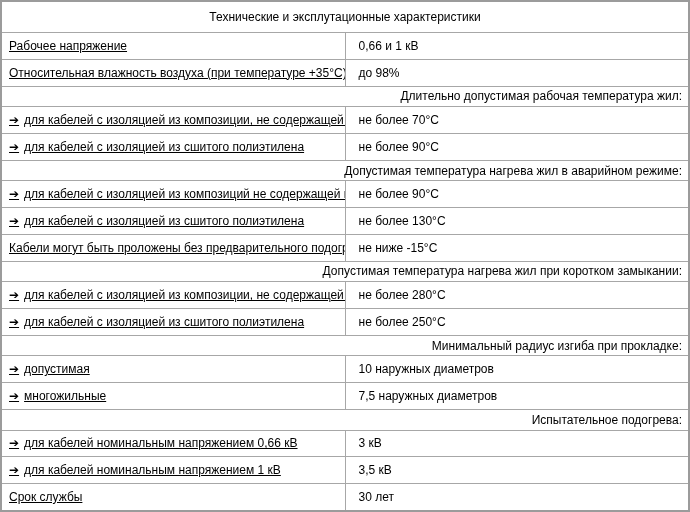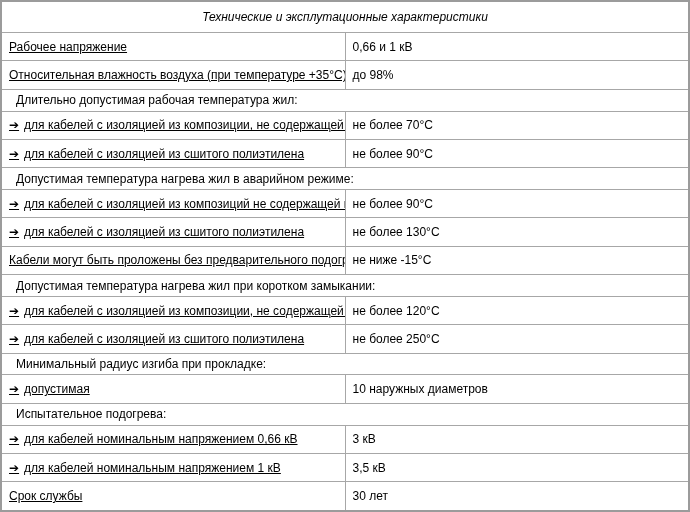--- a/index.html
+++ b/index.html
@@ -25,37 +25,36 @@
     overflow: hidden;
     white-space: nowrap;
   }
   .title-cell {
     background: #e0e0e0;
     font-weight: bold;
     text-align: center;
     height: 26px;
     font-size: 12px;
     padding: 2px 6px;
-    font-style: italic;
   }
   .label-cell {
     width: 452px;
     text-align: left;
     padding: 3px 6px 3px 7px;
     height: 19px;
     text-decoration: underline;
   }
   .value-cell {
     text-align: left;
-    padding: 3px 6px 3px 7px;
+    padding: 3px 6px 3px 13px;
     height: 19px;
   }
   .section-cell {
-    text-align: left;
-    padding: 2px 14px;
+    text-align: right;
+    padding: 2px 6px;
     height: 15px;
     margin-top: 48px;
   }
   .arrow {
     font-weight: bold;
     margin-right: 5px;
     font-family: "DejaVu Sans", sans-serif;
   }
 </style>
 </head>
@@ -100,32 +99,36 @@
       </tr>
       <tr>
         <td class="label-cell"><span>Кабели могут быть проложены без предварительного подогрева при Т</span></td>
         <td class="value-cell">не ниже -15°С</td>
       </tr>
       <tr>
         <td colspan="2" class="section-cell">Допустимая температура нагрева жил при коротком замыкании:</td>
       </tr>
       <tr>
         <td class="label-cell"><span class="arrow">➔</span><span>для кабелей с изоляцией из композиции, не содержащей галогены</span></td>
-        <td class="value-cell">не более 120°С</td>
+        <td class="value-cell">не более 280°С</td>
       </tr>
       <tr>
         <td class="label-cell"><span class="arrow">➔</span><span>для кабелей с изоляцией из сшитого полиэтилена</span></td>
         <td class="value-cell">не более 250°С</td>
       </tr>
       <tr>
         <td colspan="2" class="section-cell">Минимальный радиус изгиба при прокладке:</td>
       </tr>
       <tr>
         <td class="label-cell"><span class="arrow">➔</span><span>допустимая</span></td>
         <td class="value-cell">10 наружных диаметров</td>
+      </tr>
+      <tr>
+        <td class="label-cell"><span class="arrow">➔</span><span>многожильные</span></td>
+        <td class="value-cell">7,5 наружных диаметров</td>
       </tr>
       <tr>
         <td colspan="2" class="section-cell">Испытательное подогрева:</td>
       </tr>
       <tr>
         <td class="label-cell"><span class="arrow">➔</span><span>для кабелей номинальным напряжением 0,66 кВ</span></td>
         <td class="value-cell">3 кВ</td>
       </tr>
       <tr>
         <td class="label-cell"><span class="arrow">➔</span><span>для кабелей номинальным напряжением 1 кВ</span></td>

